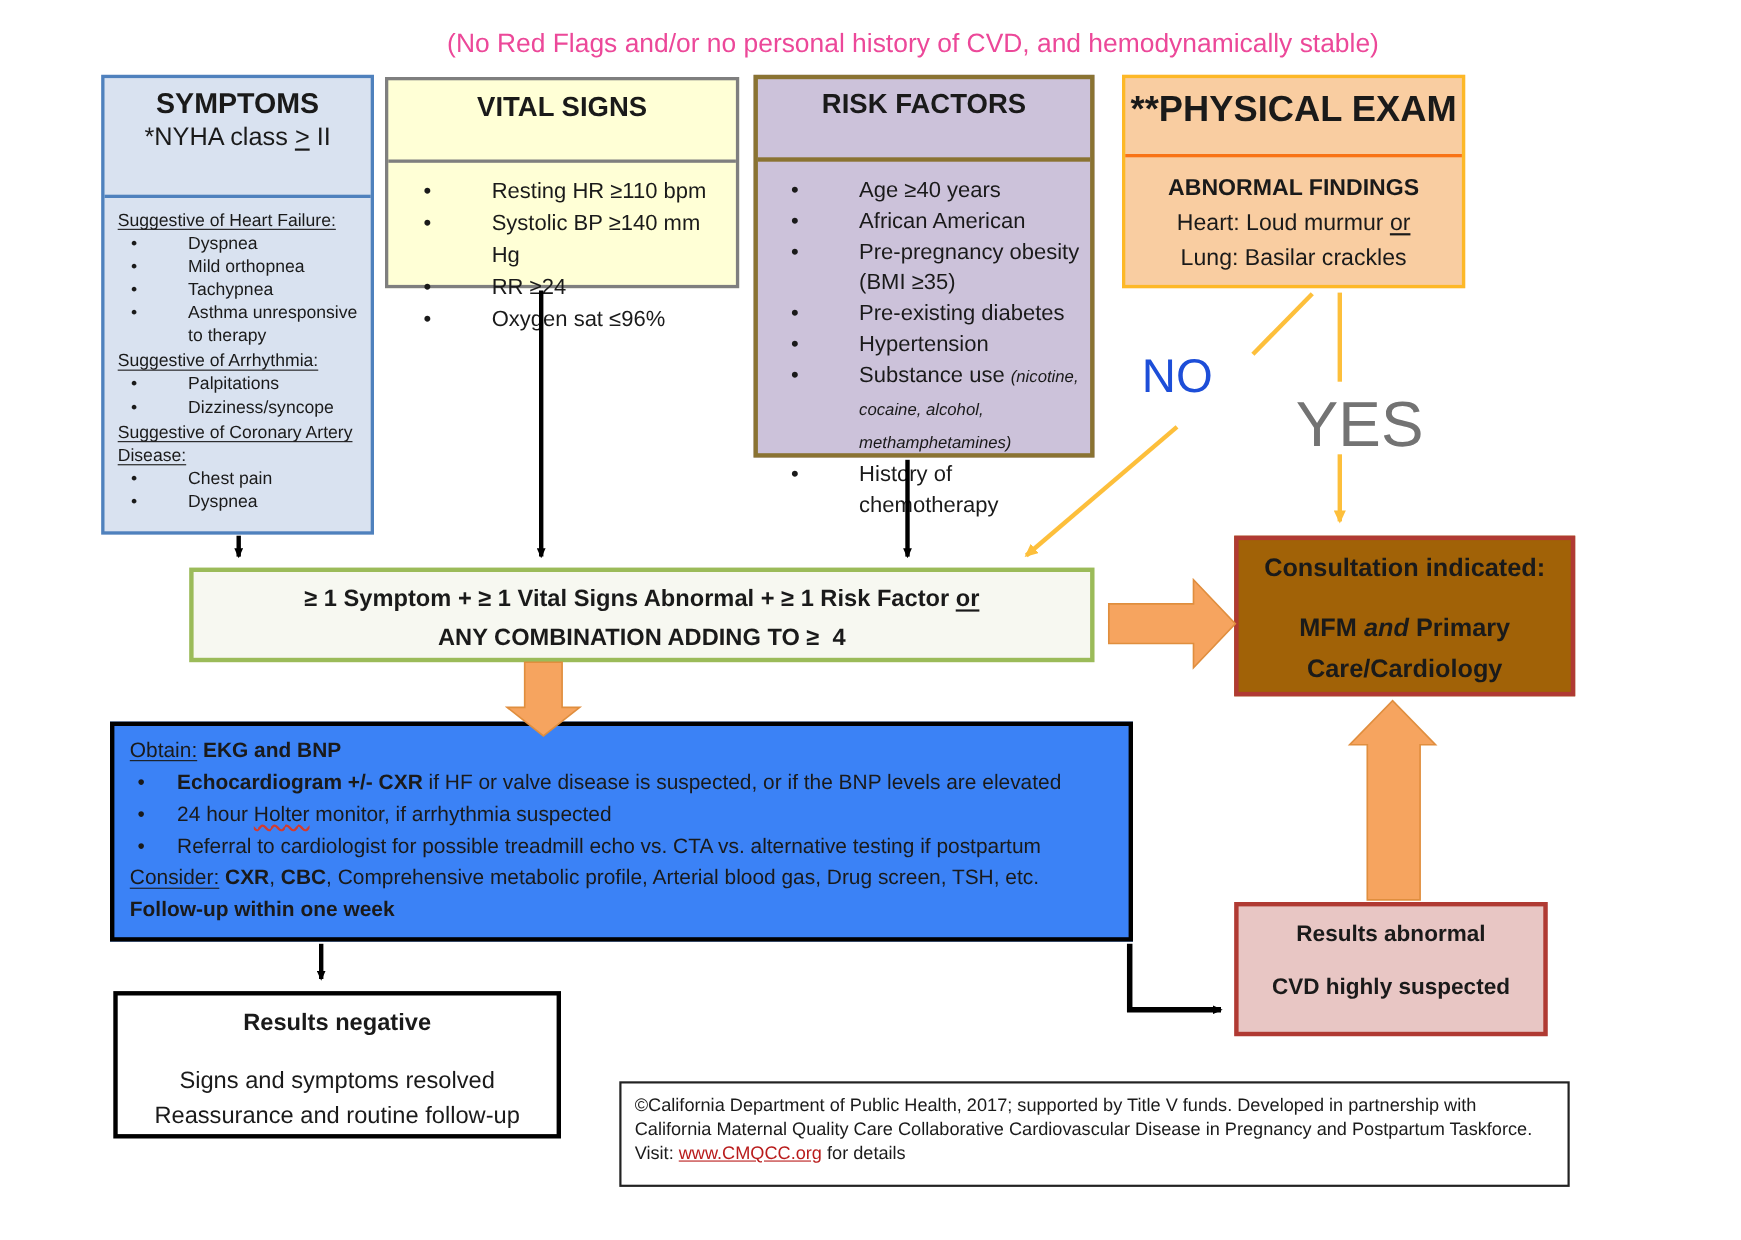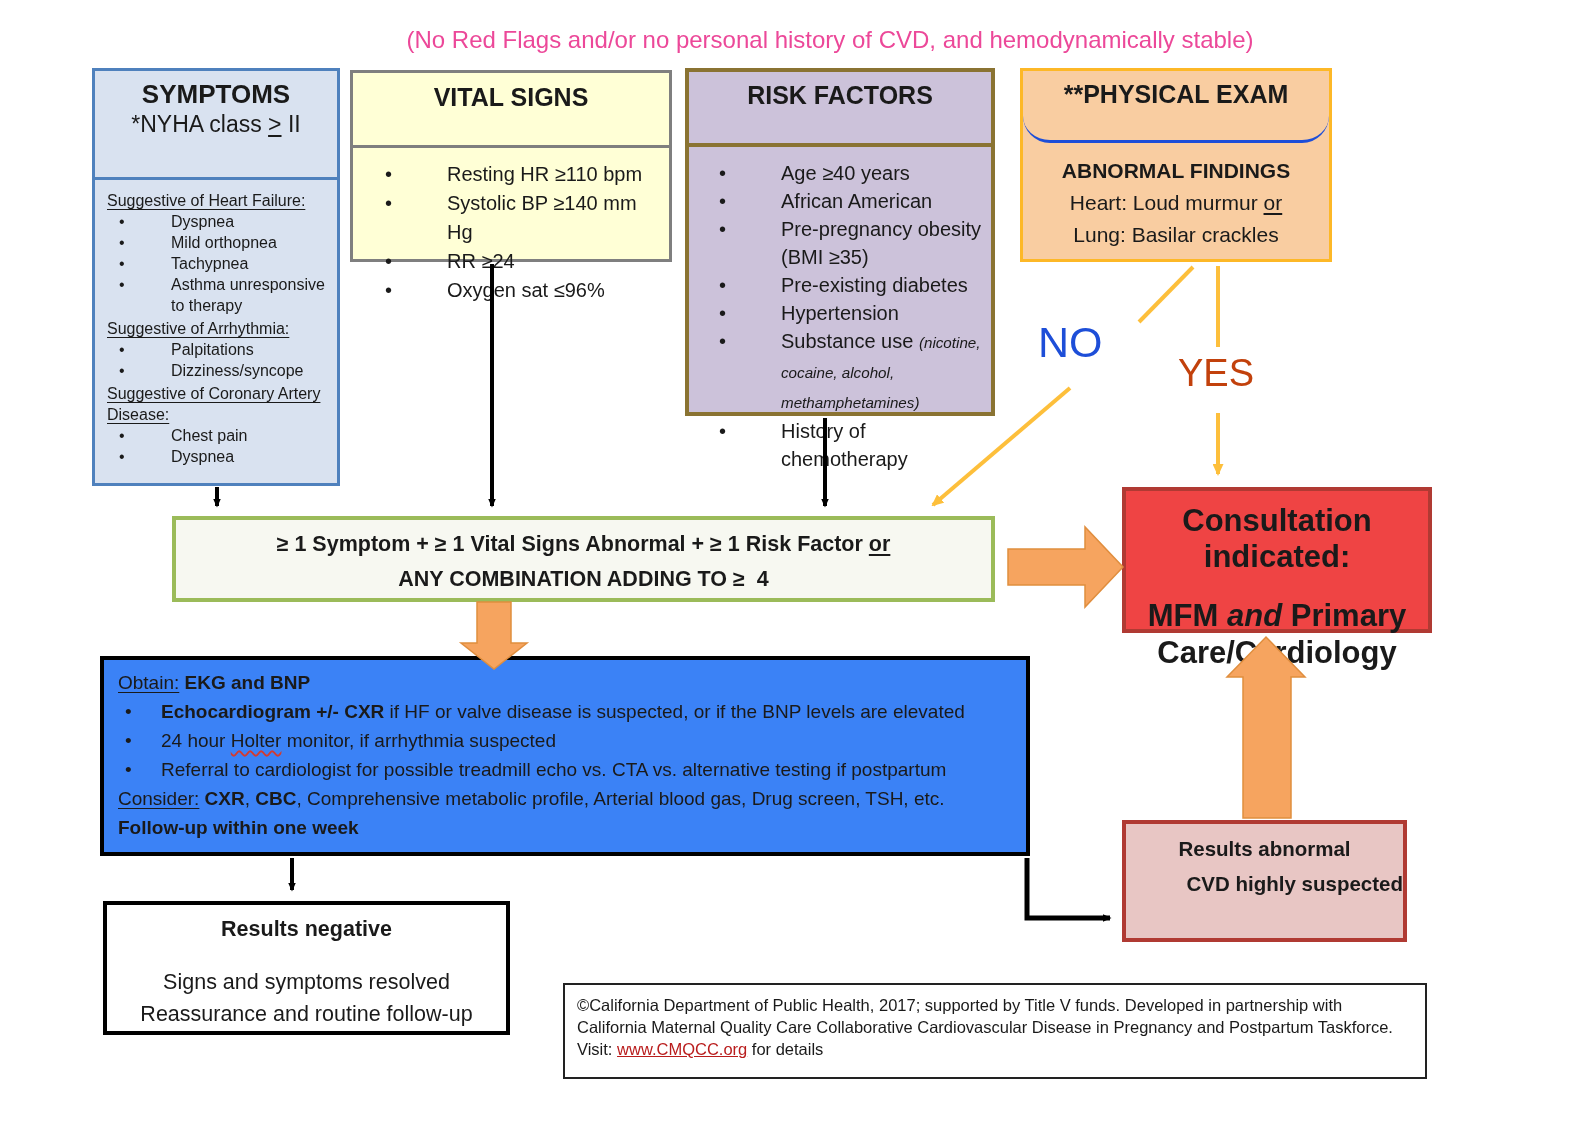--- a/index.html
+++ b/index.html
@@ -32,55 +32,55 @@
   #vitals-list .li{line-height:29px;}
   #vitals-list .dot{width:62px;padding-left:22px;}
   
   #risks-box{left:685px;top:68px;width:310px;height:348px;background:#ccc2da;border:4px solid #8a7332;}
   #risks-box .hdr{border-bottom:4px solid #8a7332;padding:9px 4px;height:53px;font-size:25px;}
   #risks-list{padding:12px 4px 6px 8px;font-size:20px;}
   #risks-list .li{line-height:28px;}
   #risks-list .dot{width:62px;padding-left:22px;}
   
   #exam-box{left:1020px;top:68px;width:312px;height:194px;background:#f9cda1;border:3px solid #fdb827;}
-  #exam-box .hdr{border-bottom:3px solid #1d4ed8;padding:9px 4px;height:51px;font-size:25px;border-radius:27px;}
+  #exam-box .hdr{border-bottom:3px solid #f97316;padding:9px 4px;height:51px;font-size:33px;}
   #exam-body{padding:12px 6px;text-align:center;font-size:21px;line-height:32px;}
   
   #decision-box{left:172px;top:516px;width:823px;height:86px;background:#f7f8f1;border:4px solid #9bbb59;
                 text-align:center;font-weight:bold;font-size:21.5px;line-height:35px;padding-top:7px;}
   #decision-line2{white-space:pre-wrap;}
   
-  #consult-box{left:1122px;top:487px;width:310px;height:146px;background:#ef4444;border:4px solid #b03a33;
-               text-align:center;font-weight:bold;font-size:31px;}
+  #consult-box{left:1122px;top:487px;width:310px;height:146px;background:#a16207;border:4px solid #b03a33;
+               text-align:center;font-weight:bold;font-size:23px;}
   #consult-line1{padding-top:12px;}
   #consult-line2{margin-top:22px;line-height:37px;}
   #consult-line3{line-height:37px;}
   
   #workup-box{left:100px;top:656px;width:930px;height:200px;background:#3b82f6;border:4px solid #000;
               font-size:19px;padding:8px 14px;}
   #workup-box .line,#workup-box .li{line-height:29px;}
   #workup-box .dot{width:36px;padding-left:7px;}
   
   #neg-box{left:103px;top:901px;width:407px;height:134px;background:#fff;border:4px solid #000;
            text-align:center;font-size:21.5px;}
   #neg-heading{font-weight:bold;padding-top:12px;}
   #neg-line1{margin-top:24px;line-height:32px;}
   #neg-line2{line-height:32px;}
   
   #abn-box{left:1122px;top:820px;width:285px;height:122px;background:#e8c6c4;border:4px solid #b03a33;
            text-align:center;font-weight:bold;font-size:20.5px;}
   #abn-heading{padding-top:13px;}
-  #abn-line{margin-top:11px;text-align:right;}
+  #abn-line{margin-top:25px;}
   
   #footer-box{left:563px;top:983px;width:864px;height:96px;background:#fff;border:2px solid #222;
               font-size:16.5px;line-height:22px;padding:9px 12px;}
   
   #main-title{left:240px;top:26px;width:1180px;text-align:center;color:#ec4899;font-size:24px;}
   #label-no{left:1038px;top:318px;font-size:43px;color:#1d4ed8;}
-  #label-yes{left:1178px;top:352px;font-size:38px;color:#c2410c;}
+  #label-yes{left:1178px;top:352px;font-size:58px;color:#737373;}
   svg.overlay{position:absolute;left:0;top:0;pointer-events:none;}
 </style>
 </head>
 <body>
 
 <div id="canvas">
 
   <div class="abs" id="main-title">(No Red Flags and/or no personal history of CVD, and hemodynamically stable)</div>
 
   <div class="box" id="symptoms-box">

